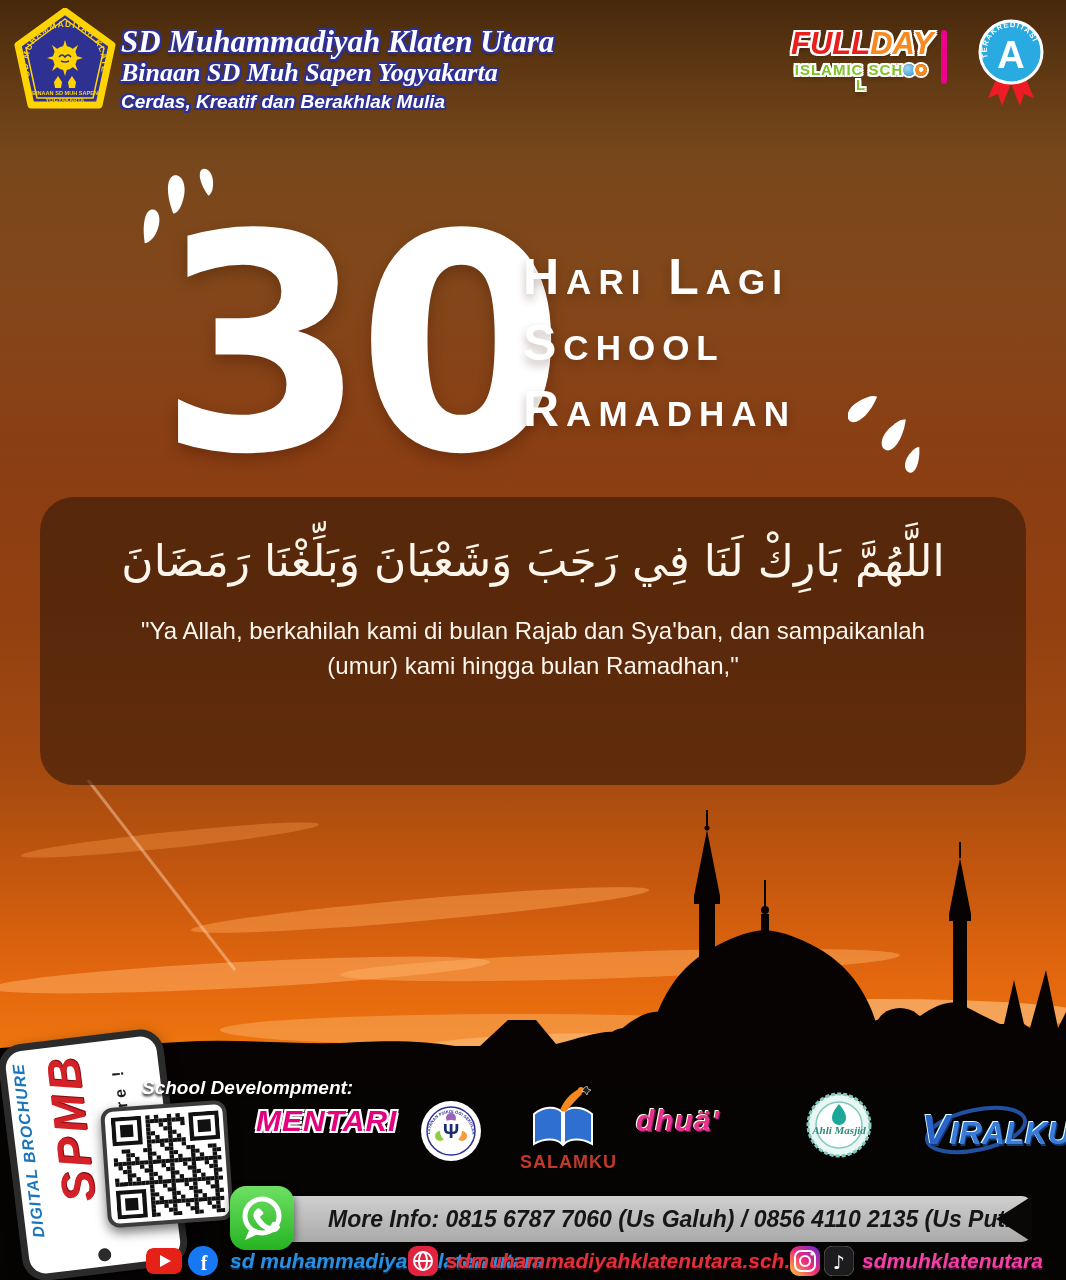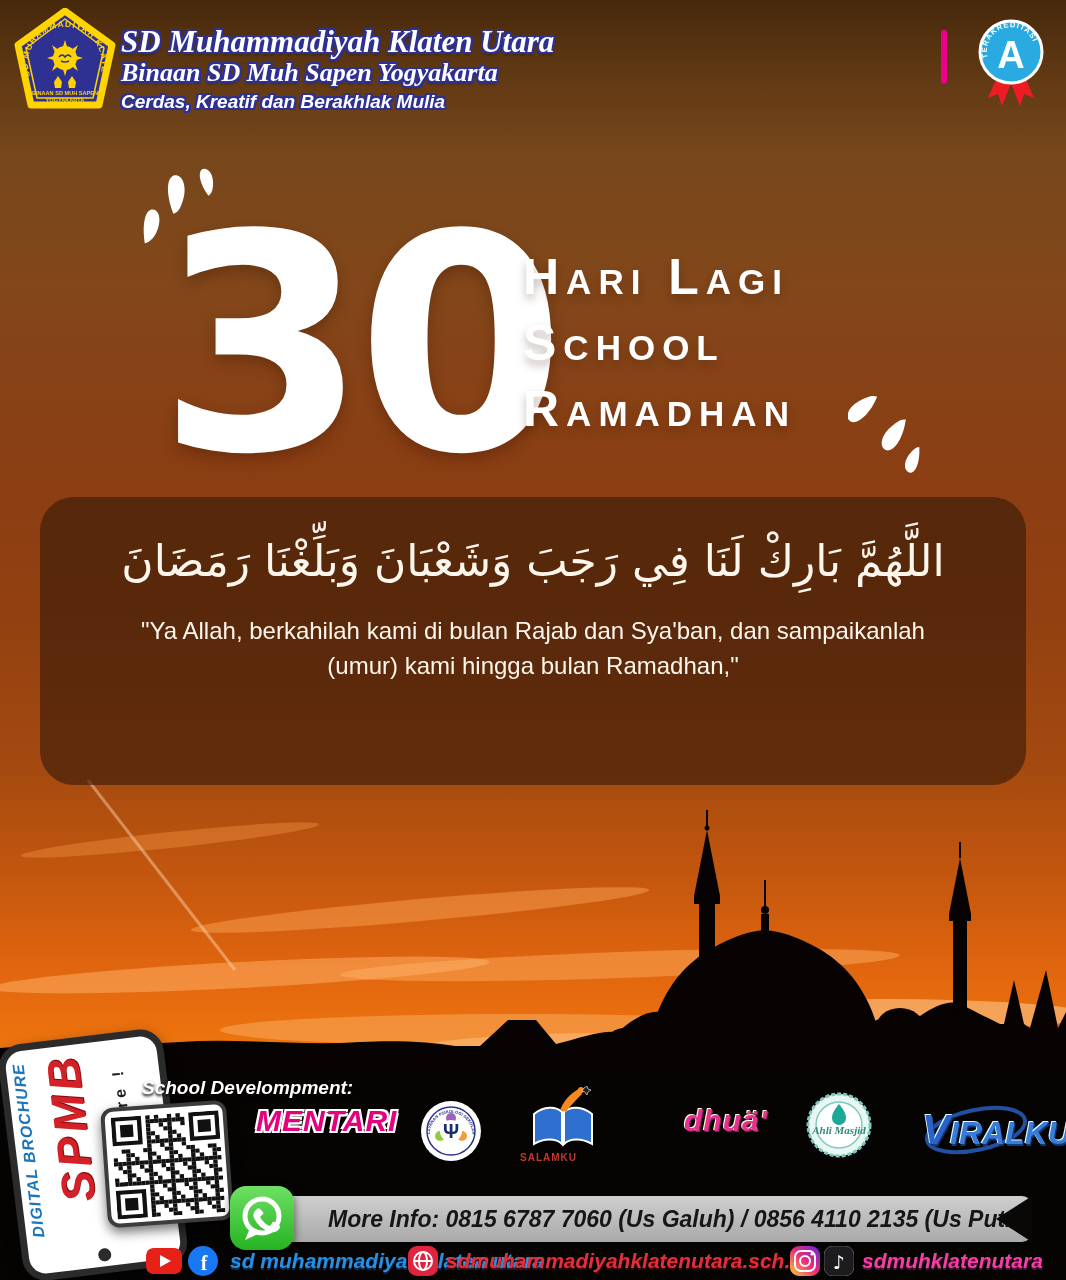--- a/index.html
+++ b/index.html
@@ -30,26 +30,26 @@
   .bottom-black{left:0;top:1078px;width:1066px;height:202px;background:#060403;}
   .dev-label{left:142px;top:1077px;color:#fff;font-weight:bold;font-style:italic;font-size:19px;text-shadow:0 2px 3px #000;text-align:center;}
   .phone{left:10px;top:1036px;width:152px;height:224px;background:#fff;border:7px solid #2b2b2b;border-radius:24px;transform:rotate(-7deg);box-shadow:0 6px 14px rgba(0,0,0,.5);}
   .vtext{position:absolute;writing-mode:vertical-rl;transform:rotate(180deg);white-space:nowrap;}
   .cam-dot{position:absolute;left:50%;bottom:5px;width:13px;height:13px;margin-left:-7px;border-radius:50%;background:#2b2b2b;}
   .qrbox{left:104px;top:1104px;width:126px;height:120px;background:#fff;border-radius:12px;border:4px solid #3c3c3c;transform:rotate(-4deg);box-sizing:border-box;padding:6px;box-shadow:0 5px 12px rgba(0,0,0,.55);}
   
   .plogo{color:#fff;text-align:center;}
   .mentari{left:256px;top:1104px;font-size:30px;font-weight:bold;font-style:italic;color:#e5007e;letter-spacing:1px;
     text-shadow:-2px -2px 0 #fff,2px -2px 0 #fff,-2px 2px 0 #fff,2px 2px 0 #fff,0 2px 0 #fff,0 -2px 0 #fff;text-align:center;}
-  .dhua{left:684px;top:1104px;font-size:30px;font-weight:bold;font-style:italic;color:#e5328f;letter-spacing:1px;
+  .dhua{left:636px;top:1104px;font-size:30px;font-weight:bold;font-style:italic;color:#e5328f;letter-spacing:1px;
     text-shadow:-1px -1px 0 #ffd,1px 1px 0 #8d1b62;}
   .viralku{left:922px;top:1106px;font-size:32px;font-weight:bold;font-style:italic;color:#3a7bd9;
     text-shadow:-1px -1px 0 #dff,1px 2px 0 #123a77;}
   .viralku::first-letter{font-size:42px;color:#2a63c9;}
-  .salamku-t{left:520px;top:1152px;width:86px;font-size:10px;font-weight:bold;color:#c0392b;letter-spacing:1px;text-shadow:0 1px 0 #000;text-align:left;}
+  .salamku-t{left:520px;top:1152px;width:86px;font-size:18px;font-weight:bold;color:#c0392b;letter-spacing:1px;text-shadow:0 1px 0 #000;text-align:right;}
   .ahli-t{font-family:"Liberation Serif",serif;font-style:italic;font-weight:bold;color:#2e8b7a;font-size:11px;}
   
   .wabar{left:262px;top:1196px;width:770px;height:46px;background:linear-gradient(180deg,#cfcfcf,#a9a9a9);border-radius:10px;}
   .wabar-text{position:absolute;left:66px;top:0;height:46px;line-height:46px;font-size:23px;font-weight:bold;font-style:italic;color:#161616;white-space:nowrap;}
   .wa-notch{position:absolute;right:0;top:0;width:36px;height:46px;background:#0a0807;clip-path:polygon(100% 0,100% 100%,0 50%);}
   .waicon{left:230px;top:1186px;width:64px;height:64px;border-radius:16px;background:linear-gradient(180deg,#6ee063,#25b322);box-shadow:0 3px 8px rgba(0,0,0,.6);}
   
   .f-label{font-size:21px;font-weight:bold;font-style:italic;white-space:nowrap;}
   .f-blue{color:#2a8fe0;text-shadow:0 2px 0 #0a2c55;}
   .f-red{color:#e0303c;text-shadow:0 2px 0 #470208;}
@@ -129,20 +129,28 @@
       <path d="M56,74 L60,68 L64,74 L63,80 L57,80 Z"></path>
     </g>
     <text x="53" y="87" text-anchor="middle" font-size="5.6" font-weight="bold" fill="#ffd400">BINAAN SD MUH SAPEN</text>
     <text x="53" y="94" text-anchor="middle" font-size="5.6" font-weight="bold" fill="#ffd400">YOGYAKARTA</text>
   </svg>
 
   <div class="abs title-serif" style="left:121px;top:24px;font-size:31px;">SD Muhammadiyah Klaten Utara</div>
   <div class="abs title-serif" style="left:121px;top:58px;font-size:26px;">Binaan SD Muh Sapen Yogyakarta</div>
   <div class="abs motto" style="left:121px;top:91px;font-size:19px;">Cerdas, Kreatif dan Berakhlak Mulia</div>
 
+  <div class="abs fullday">
+    <div class="l1 outline-white">
+      <span style="color:#e8201d;">FULL</span><span style="color:#f6891f;">DAY</span>
+    </div>
+    <div class="l2 outline-white">
+      <span>ISLAMIC SCH</span><span class="dot-ic" style="background:radial-gradient(circle at 35% 35%,#9fd8f5,#2f8fd0);"></span><span class="dot-ic" style="background:radial-gradient(circle at 50% 45%,#fff 25%,#f6891f 30%);"></span><span>L</span>
+    </div>
+  </div>
 
   <div class="abs divider"></div>
 
   <svg class="abs" style="left:970px;top:14px;" width="82" height="96" viewBox="0 0 82 96">
     <g fill="#ed1c24">
       <path d="M30,56 L44,62 L32,92 L28,80 L18,84 Z"></path>
       <path d="M52,56 L38,62 L50,92 L54,80 L64,84 Z"></path>
     </g>
     <circle cx="41" cy="38" r="31" fill="#29abe2" stroke="#fff" stroke-width="3"></circle>
     <defs>

